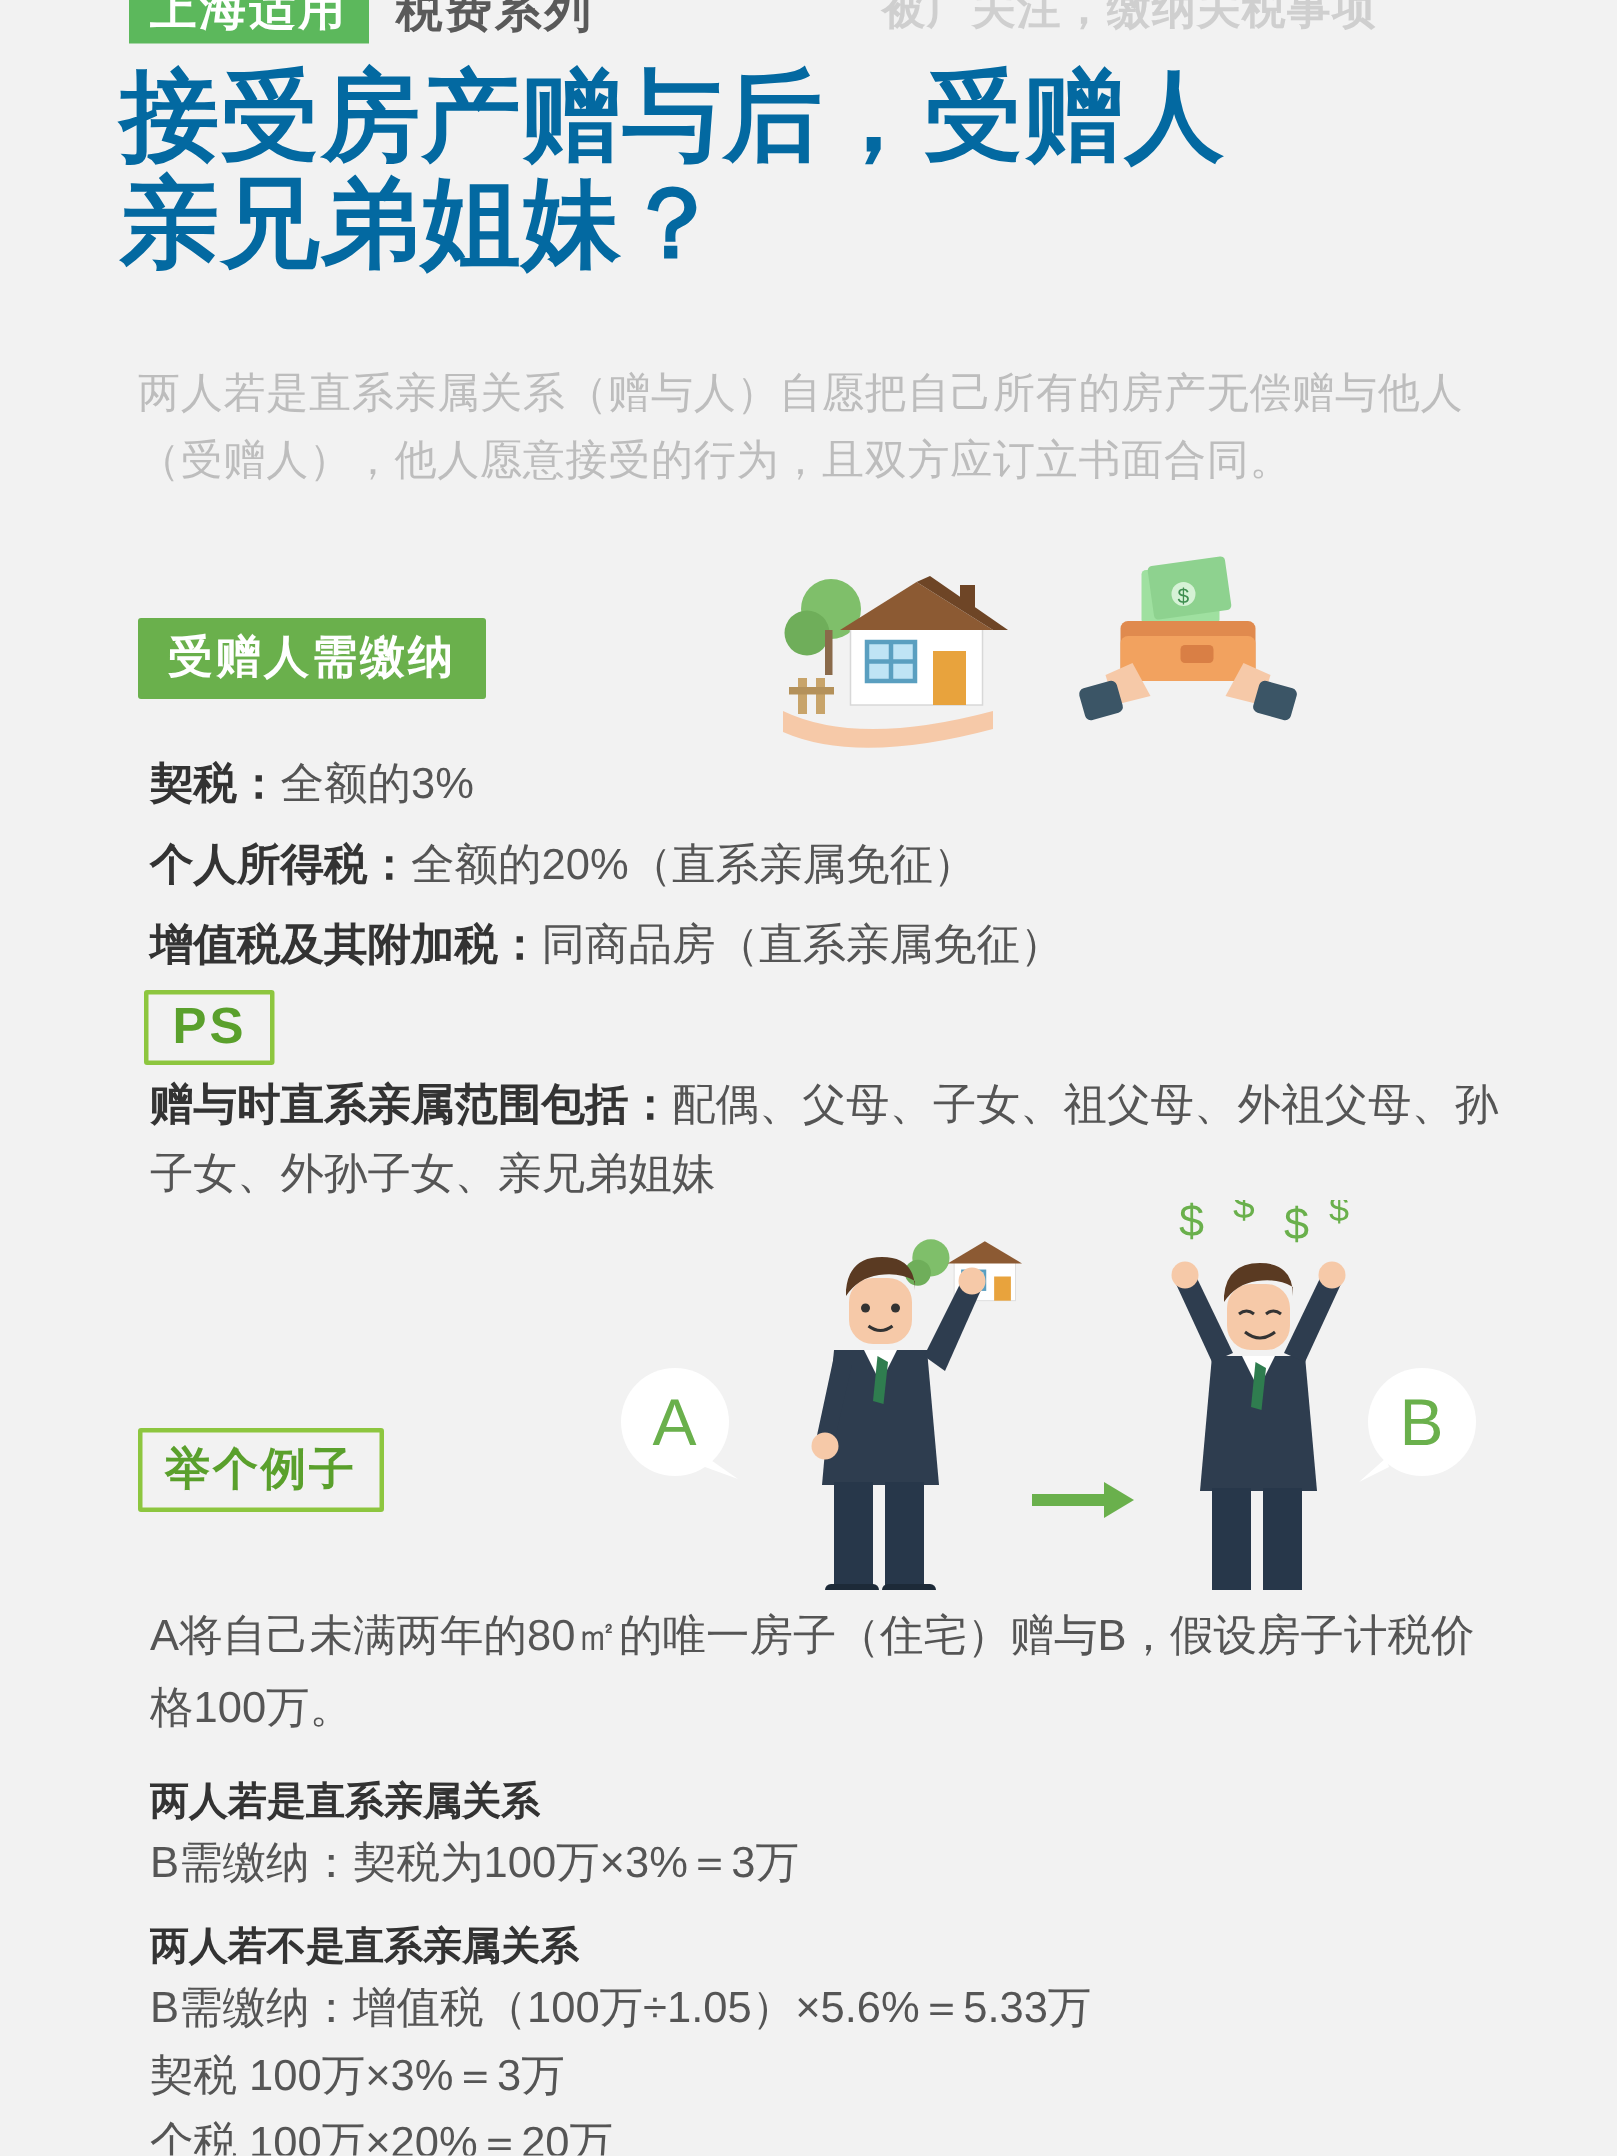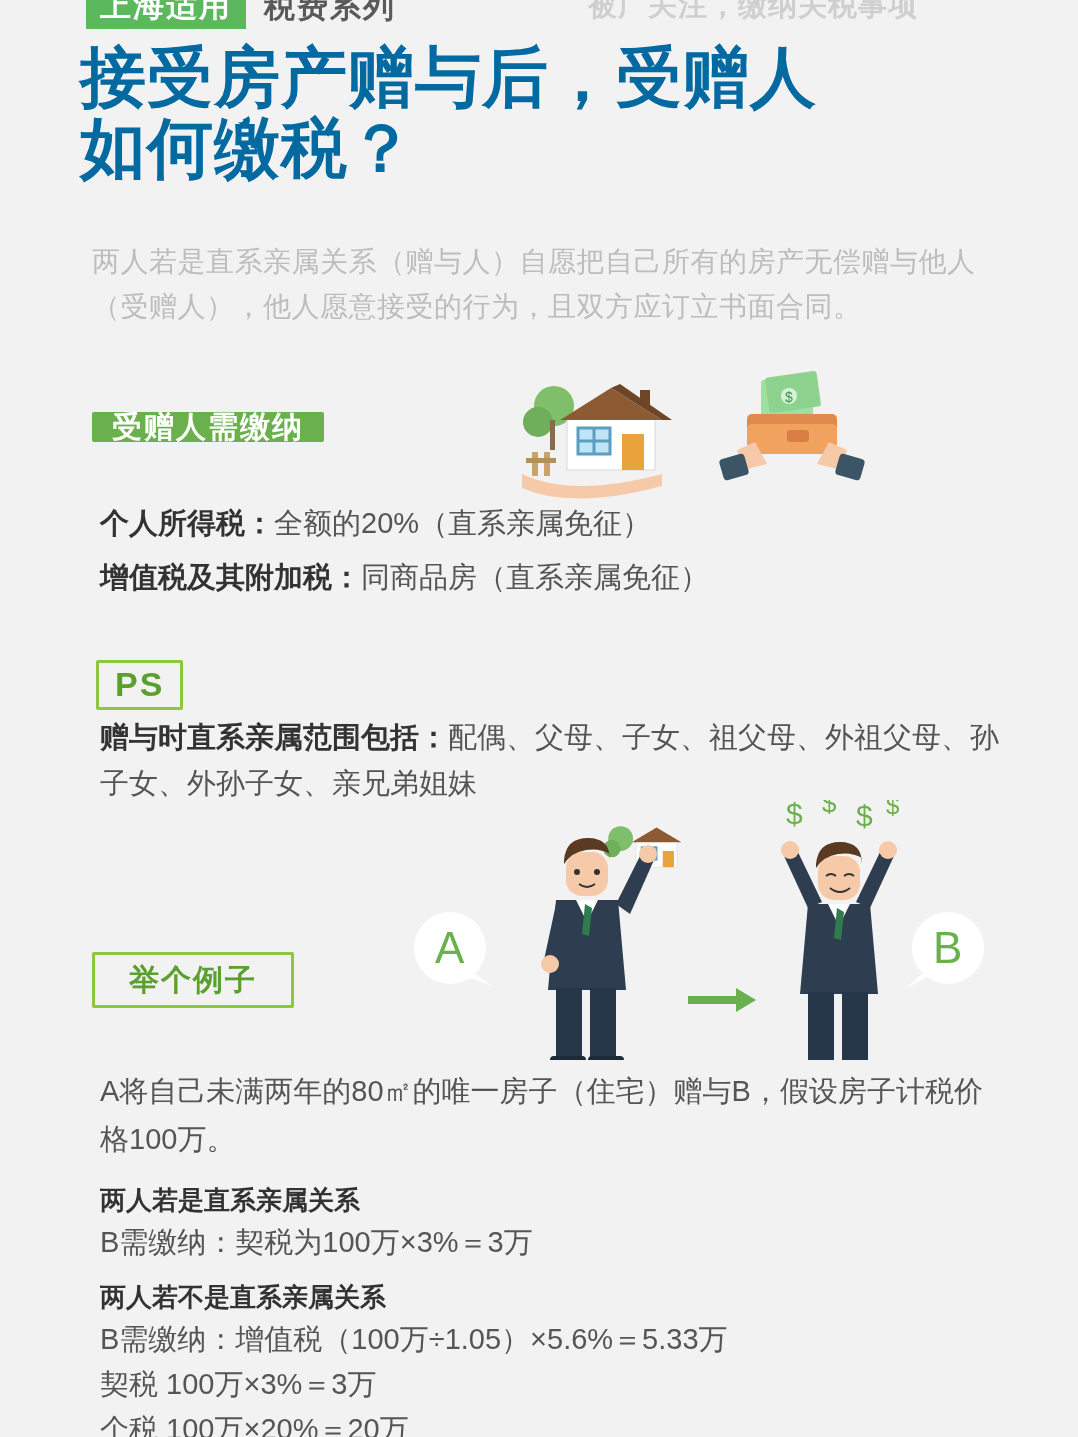--- a/index.html
+++ b/index.html
@@ -82,33 +82,33 @@
     letter-spacing: 0.5px;
   }
 
   
   .label-filled {
     position: absolute;
     background: #6ab04c;
     color: #ffffff;
     font-size: 30px;
     font-weight: bold;
-    padding: 0 20px;
+    padding: 12px 20px;
     letter-spacing: 2px;
     line-height: 1;
     border-radius: 2px;
   }
   
   .label-outline {
     position: absolute;
     border: 3px solid #8dc63f;
     color: #5aa02c;
     font-size: 30px;
     font-weight: bold;
-    padding: 10px 34px;
+    padding: 10px 15px;
     letter-spacing: 2px;
     line-height: 1;
     background: transparent;
     border-radius: 2px;
   }
   .label-ps {
     font-size: 34px;
     padding: 4px 16px 6px 16px;
   }
 
@@ -185,21 +185,21 @@
 <div class="page">
 
   <div class="badge-row">
     <span class="badge-green">上海适用</span>
     <span class="badge-text">税费系列</span>
   </div>
   <div class="top-right-faded">被广关注，缴纳关税事项</div>
 
   <div class="title">
     <span class="l1">接受房产赠与后，受赠人</span>
-    <span class="l2">如何缴税？</span>
+    <span class="l2">亲兄弟姐妹？</span>
   </div>
 
   <div class="intro">两人若是直系亲属关系（赠与人）自愿把自己所有的房产无偿赠与他人（受赠人），他人愿意接受的行为，且双方应订立书面合同。</div>
 
   <div class="label-filled" style="top:412px; left:92px;">受赠人需缴纳</div>
 
   <div class="illus1">
     <svg width="420" height="140" viewBox="0 0 420 140">
 
       <circle cx="42" cy="36" r="20" fill="#7fbf6a"></circle>
@@ -237,20 +237,23 @@
         <path d="M0 78 L18 70 L30 92 L6 98 Z" fill="#f6c9a8"></path>
         <path d="M110 78 L92 70 L80 92 L104 98 Z" fill="#f6c9a8"></path>
         <rect x="-16" y="84" width="26" height="22" rx="4" fill="#3b5566" transform="rotate(-16 -3 95)"></rect>
         <rect x="100" y="84" width="26" height="22" rx="4" fill="#3b5566" transform="rotate(16 113 95)"></rect>
       </g>
     </svg>
   </div>
 
   <div class="tax-list">
     <div class="tax-line">
+      <b>契税：</b><span>全额的3%</span>
+    </div>
+    <div class="tax-line">
       <b>个人所得税：</b><span>全额的20%（直系亲属免征）</span>
     </div>
     <div class="tax-line">
       <b>增值税及其附加税：</b><span>同商品房（直系亲属免征）</span>
     </div>
   </div>
 
   <div class="label-outline label-ps" style="top:660px; left:96px;">PS</div>
 
   <div class="ps-body">

